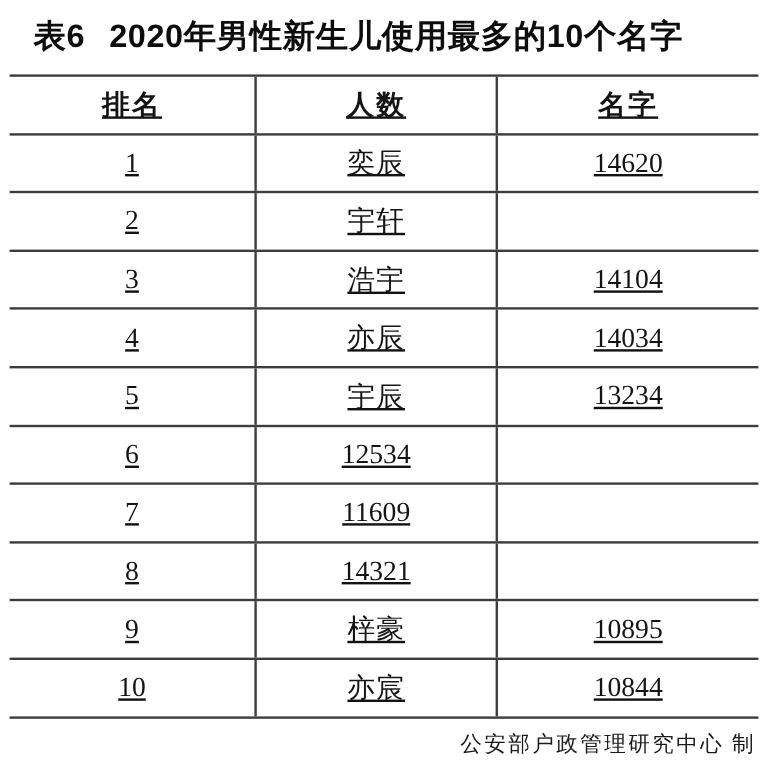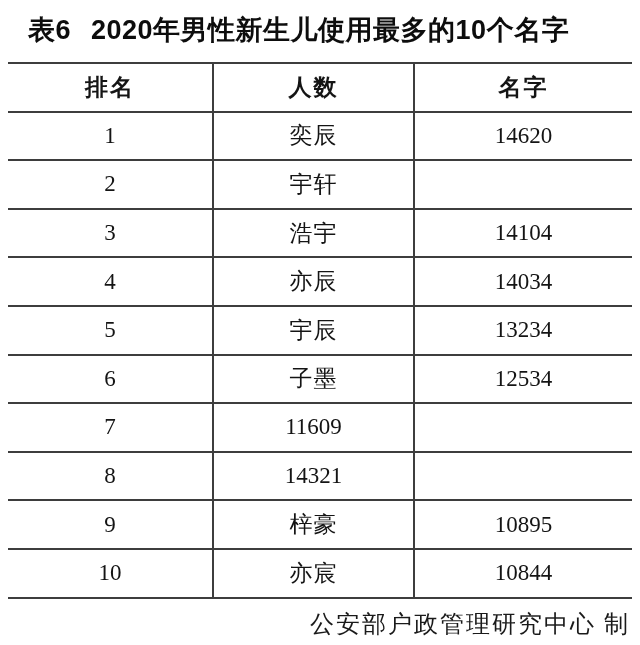--- a/index.html
+++ b/index.html
@@ -30,20 +30,21 @@
     letter-spacing: 0.5px;
     white-space: nowrap;
   }
   .title-tag {
     margin-right: 20px;
   }
   .names-table {
     margin: 15px 0 0 8px;
     width: 624px;
     border-top: 2px solid #3d3d3d;
+    text-decoration: underline;
   }
   .row {
     display: grid;
     grid-template-columns: 204px 203px 217px;
     height: 48.6px;
     box-sizing: border-box;
     border-bottom: 2px solid #3d3d3d;
   }
   .cell {
     display: flex;
@@ -61,21 +62,21 @@
     font-weight: bold;
     letter-spacing: 2px;
   }
   .cell.name-cell {
     letter-spacing: 1px;
   }
   .footer-credit {
     width: 622px;
     margin: 9px 0 0 8px;
     text-align: right;
-    font-size: 24px;
+    font-size: 18px;
     letter-spacing: 2px;
     color: #1a1a1a;
     white-space: nowrap;
   }
 </style>
 </head>
 <body>
 
 <div class="page">
 
@@ -115,21 +116,20 @@
     </div>
 
     <div class="row">
       <div class="cell">5</div>
       <div class="cell name-cell">宇辰</div>
       <div class="cell">13234</div>
     </div>
 
     <div class="row">
       <div class="cell">6</div>
-      <div class="cell name-cell">子墨</div>
       <div class="cell">12534</div>
     </div>
 
     <div class="row">
       <div class="cell">7</div>
       <div class="cell">11609</div>
     </div>
 
     <div class="row">
       <div class="cell">8</div>

